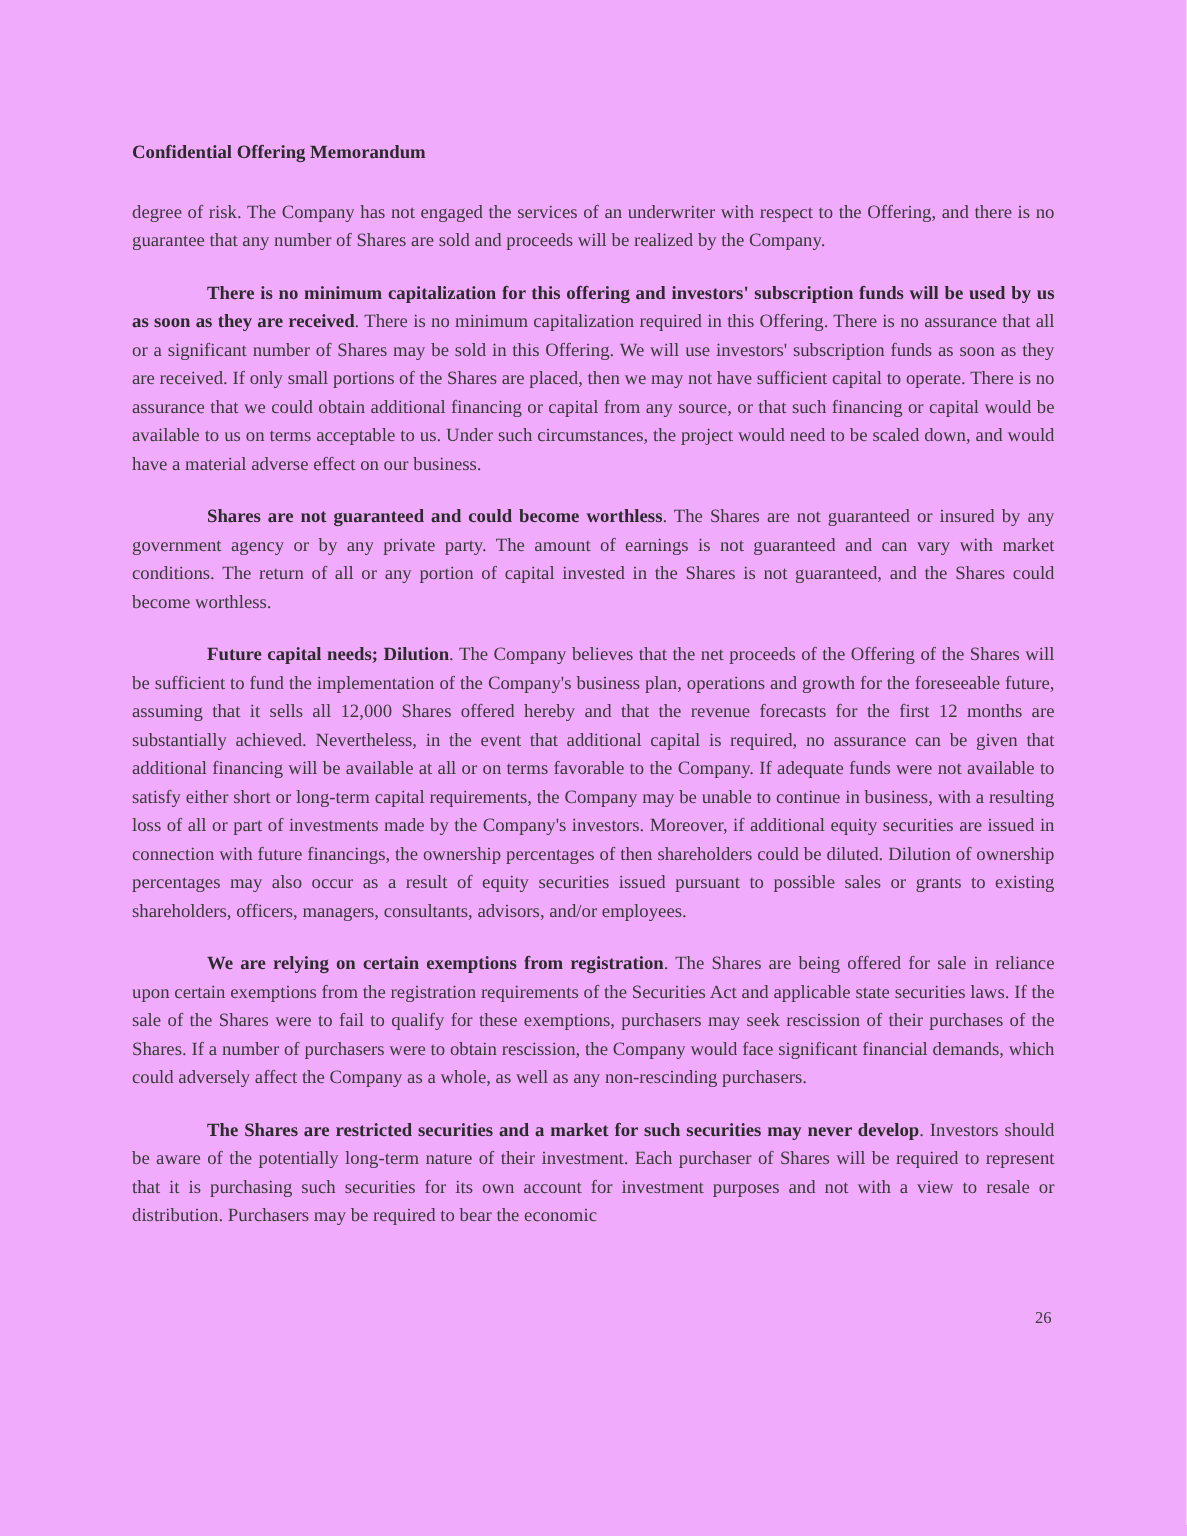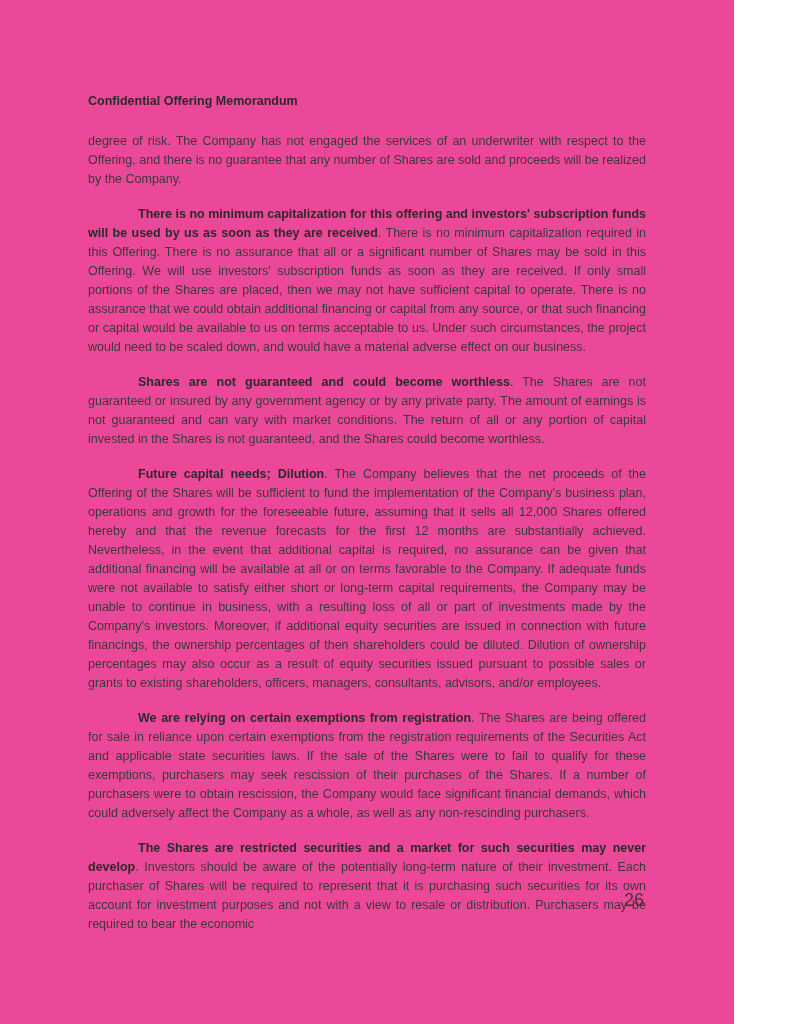--- a/index.html
+++ b/index.html
@@ -2,24 +2,24 @@
 <html><head>
 <meta charset="utf-8">
 <style>
   html, body {
     margin: 0;
     padding: 0;
     background: #ffffff;
   }
   .page {
     position: relative;
-    width: 734px;
+    width: 791px;
     height: 1024px;
-    background: #ec4899;
-    font-family: Liberation Sans, sans-serif;
+    background: #f0abfc;
+    font-family: Liberation Serif, serif;
     color: #3a3a3a;
     overflow: hidden;
     box-sizing: border-box;
   }
   .content {
     padding: 92px 88px 0 88px;
   }
   .doc-header {
     font-weight: bold;
     font-size: 12.5px;
@@ -35,23 +35,23 @@
   }
   .para.indent {
     text-indent: 50px;
   }
   .lead {
     font-weight: bold;
     color: #2b2b2b;
   }
   .page-number {
     position: absolute;
-    top: 891px;
+    top: 870px;
     right: 90px;
-    font-size: 18px;
+    font-size: 11px;
     line-height: 19px;
     color: #3a3a3a;
   }
 </style>
 </head>
 <body>
 
 <div class="page">
   <div class="content">
 

